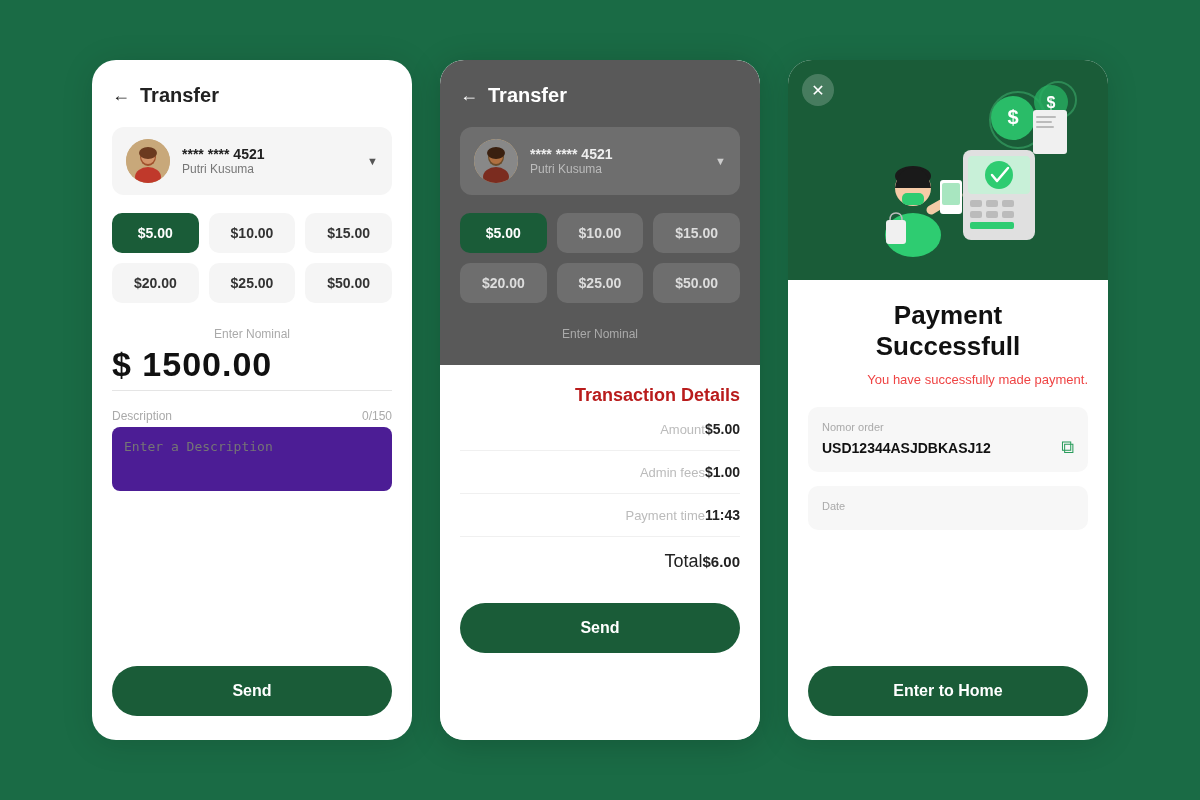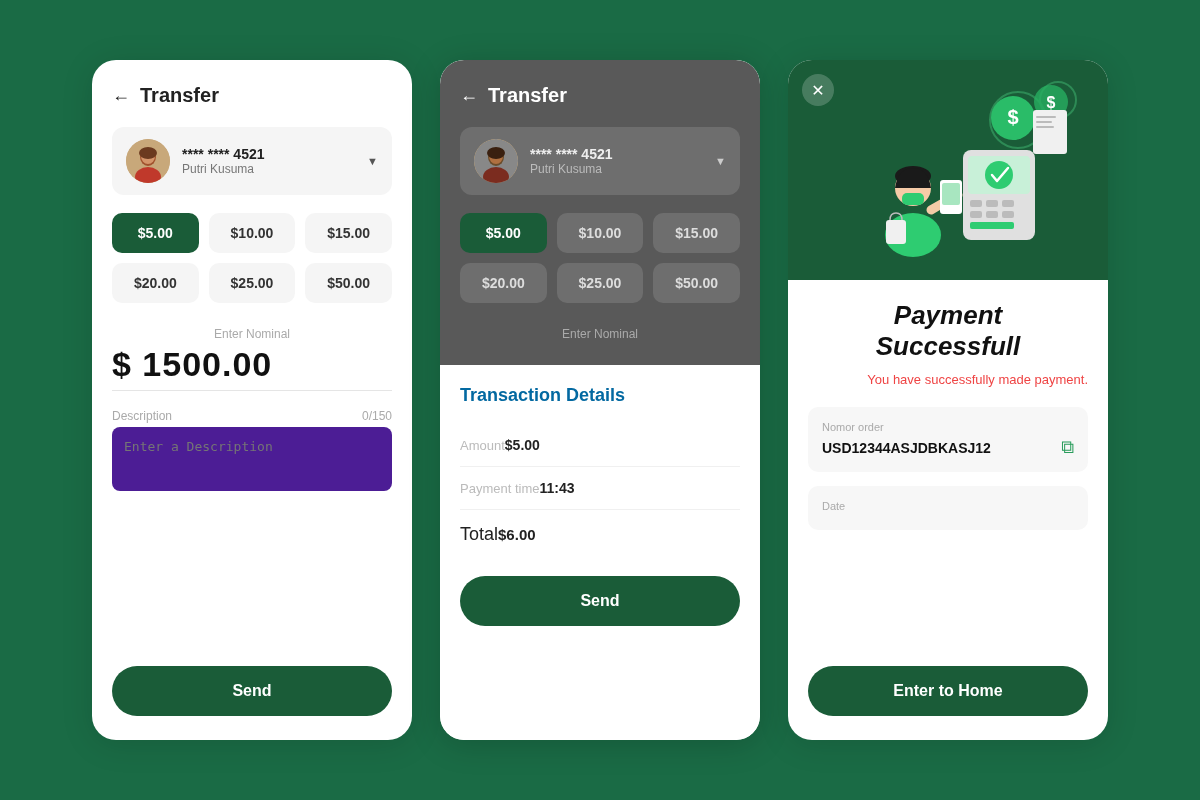--- a/index.html
+++ b/index.html
@@ -234,28 +234,28 @@
       width: 100%;
       margin-top: auto;
     }
 
     .spacer { flex: 1; }
 
     
     .tx-section-title {
       font-size: 18px;
       font-weight: 700;
-      color: #0369a1;
-      text-align: left;
-      margin-bottom: 18px;
+      color: #b91c1c;
+      text-align: right;
+      margin-bottom: 2px;
     }
 
     .tx-row {
       display: flex;
-      justify-content: flex-start;
+      justify-content: flex-end;
       align-items: center;
       padding: 13px 0;
       border-bottom: 1px solid #f0f0f0;
     }
 
     .tx-row:last-child { border-bottom: none; }
 
     .tx-label {
       font-size: 13px;
       color: #bbb;
@@ -326,21 +326,20 @@
       flex-direction: column;
     }
 
     .payment-title {
       font-size: 26px;
       font-weight: 800;
       color: #111;
       text-align: center;
       line-height: 1.2;
       margin-bottom: 10px;
-      font-style: italic;
     }
 
     .payment-subtitle {
       font-size: 13px;
       color: #ef4444;
       text-align: right;
       margin-bottom: 20px;
     }
 
     .info-box {
@@ -472,20 +471,24 @@
   </div>
 
   <div class="card-overlay-bottom">
     <div class="tx-section-title">Transaction Details</div>
 
     <div class="tx-row">
       <span class="tx-label">Amount</span>
       <span class="tx-value">$5.00</span>
     </div>
     <div class="tx-row">
+      <span class="tx-label">Admin fees</span>
+      <span class="tx-value">$1.00</span>
+    </div>
+    <div class="tx-row">
       <span class="tx-label">Payment time</span>
       <span class="tx-value">11:43</span>
     </div>
     <div class="tx-row" style="border-bottom:none;padding-top:14px;">
       <span class="tx-total-label">Total</span>
       <span class="tx-total-value">$6.00</span>
     </div>
 
     <div style="margin-top:18px;">
       <button class="send-btn">Send</button>

